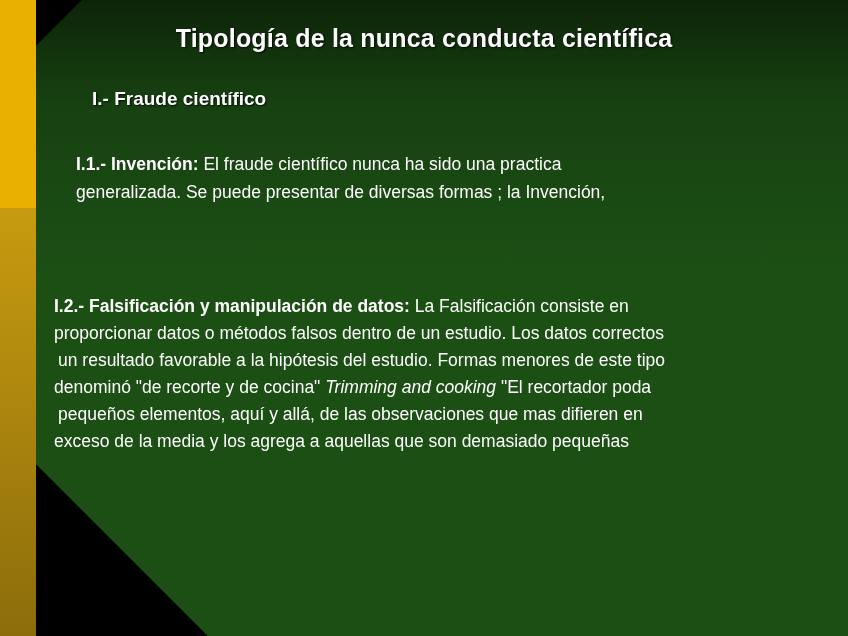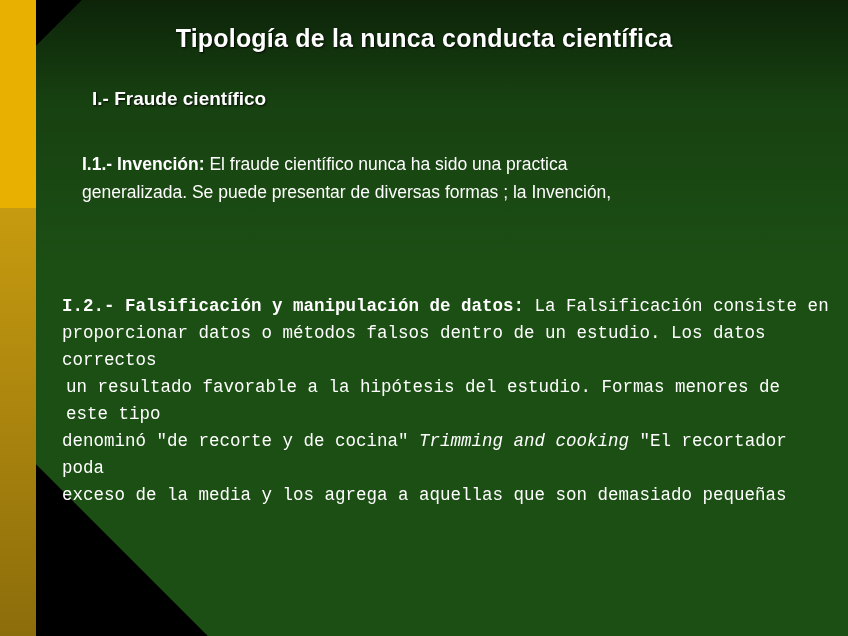--- a/index.html
+++ b/index.html
@@ -86,33 +86,32 @@
     top: 88px;
     left: 62px;
     font-size: 19px;
     font-weight: bold;
     text-shadow: 1px 1px 2px rgba(0,0,0,0.8);
     margin-left: 30px;
   }
   .block-1 {
     position: absolute;
     top: 150px;
-    left: 82px;
+    left: 76px;
     width: 700px;
     font-size: 17.5px;
     line-height: 28px;
   }
   .block-2 {
     position: absolute;
     top: 293px;
-    left: 62px;
+    left: 54px;
     width: 770px;
     font-size: 17.5px;
     line-height: 27px;
-    font-family: Liberation Mono, monospace;
   }
   .block-1 p, .block-2 p {
     margin: 0;
   }
   b { font-weight: bold; }
   i { font-style: italic; }
   .ln { display: block; }
   .ind1 { padding-left: 4px; }
   .ind2 { padding-left: 8px; }
 </style>
@@ -145,18 +144,19 @@
     <div class="block-2">
       <p>
         <span class="ln">
           <b>I.2.- Falsificación y manipulación de datos:</b><span>  La Falsificación consiste en</span>
         </span>
         <span class="ln">proporcionar datos o métodos falsos dentro de un estudio. Los datos correctos</span>
         <span class="ln ind1">un resultado favorable a la hipótesis del estudio. Formas menores de este tipo</span>
         <span class="ln">
           <span>denominó "de recorte y de cocina" </span><i>Trimming and cooking </i><span>"El recortador poda</span>
         </span>
+        <span class="ln ind1">pequeños elementos, aquí y allá, de las observaciones que mas difieren en</span>
         <span class="ln">exceso de la media y los agrega a aquellas que son demasiado pequeñas</span>
       </p>
     </div>
 
   </div>
 </div>
 
 </body></html>

